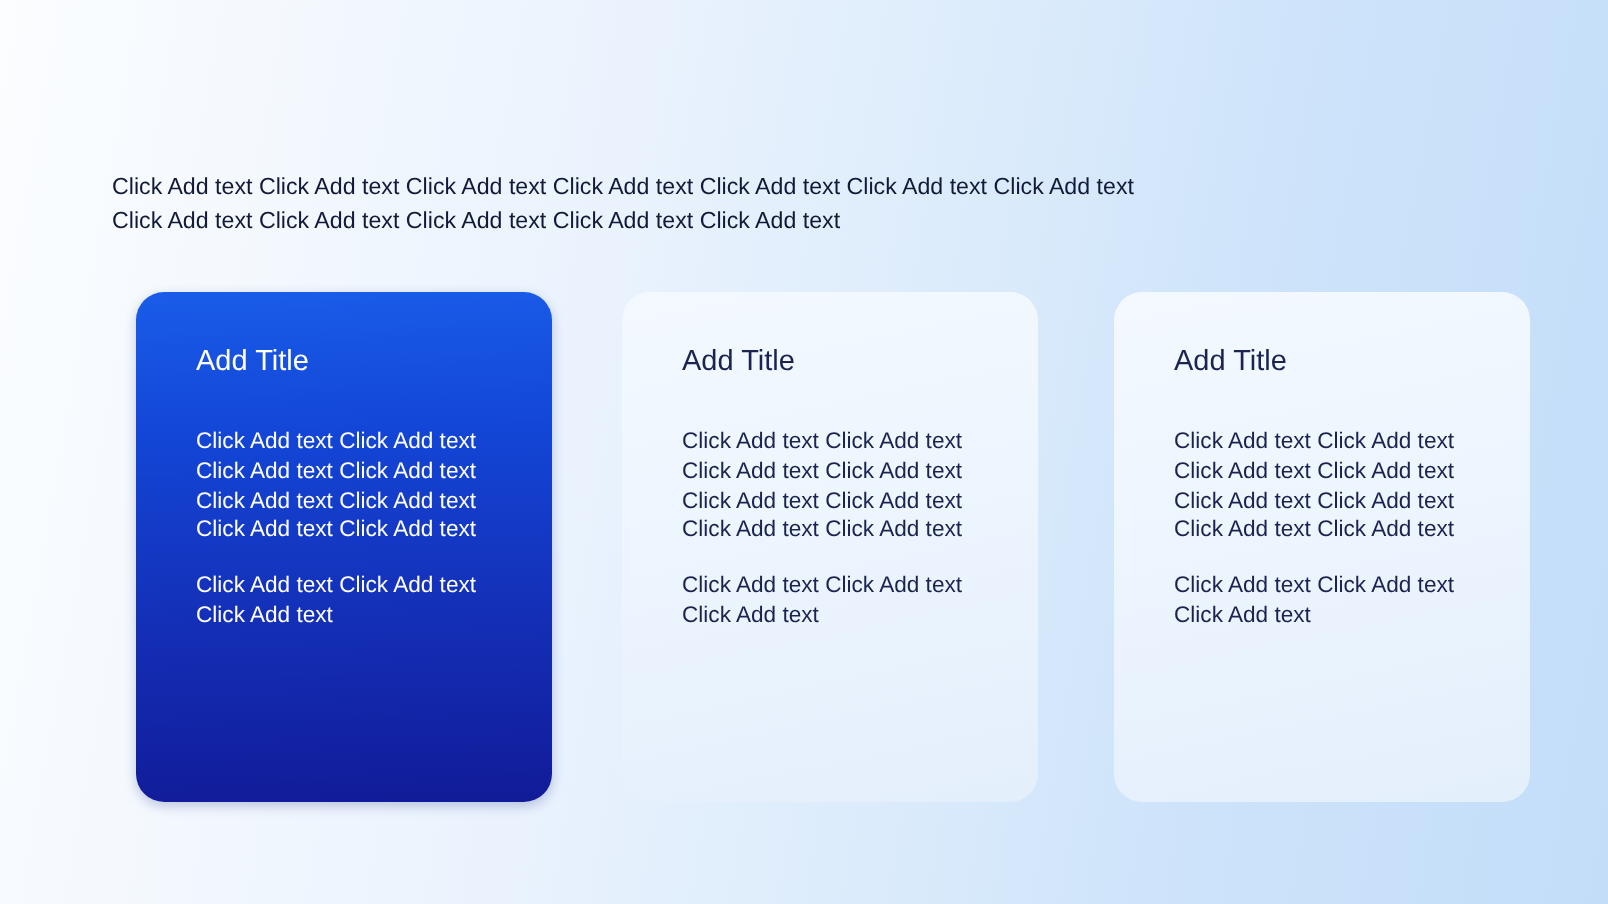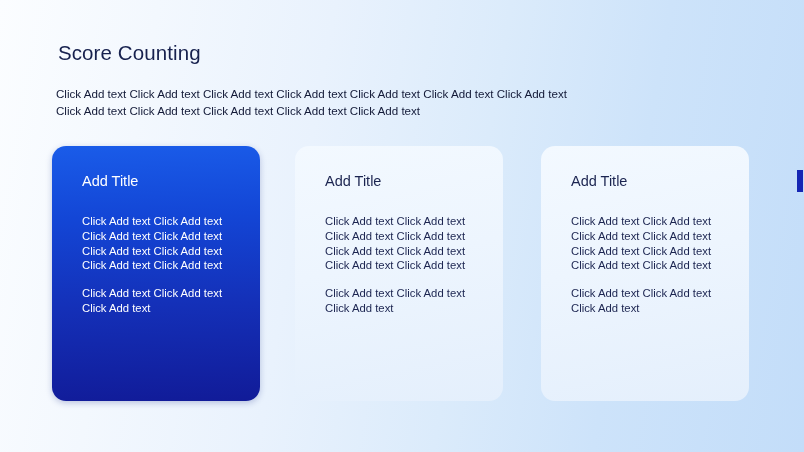--- a/index.html
+++ b/index.html
@@ -44,21 +44,21 @@
     line-height: 16.5px;
     color: #131a38;
   }
   #slide-subtitle .sub-line {
     display: block;
     white-space: nowrap;
   }
   
   #cards {
     position: absolute;
-    left: 52px;
+    left: 68px;
     top: 146px;
     width: 700px;
     height: 255px;
   }
   .card {
     position: absolute;
     top: 0;
     width: 208px;
     height: 255px;
     border-radius: 14px;
@@ -105,21 +105,20 @@
     width: 6px;
     height: 22px;
     background: #1526b4;
   }
 </style>
 </head>
 <body>
 
 <div id="slide">
 
-  <div id="slide-title">Score Counting</div>
 
   <div id="slide-subtitle">
     <span class="sub-line">Click Add text Click Add text Click Add text Click Add text Click Add text Click Add text Click Add text</span>
     <span class="sub-line">Click Add text Click Add text Click Add text Click Add text Click Add text</span>
   </div>
 
   <div id="cards">
 
     <div class="card pos-0 variant-filled">
       <div class="card-title">Add Title</div>

